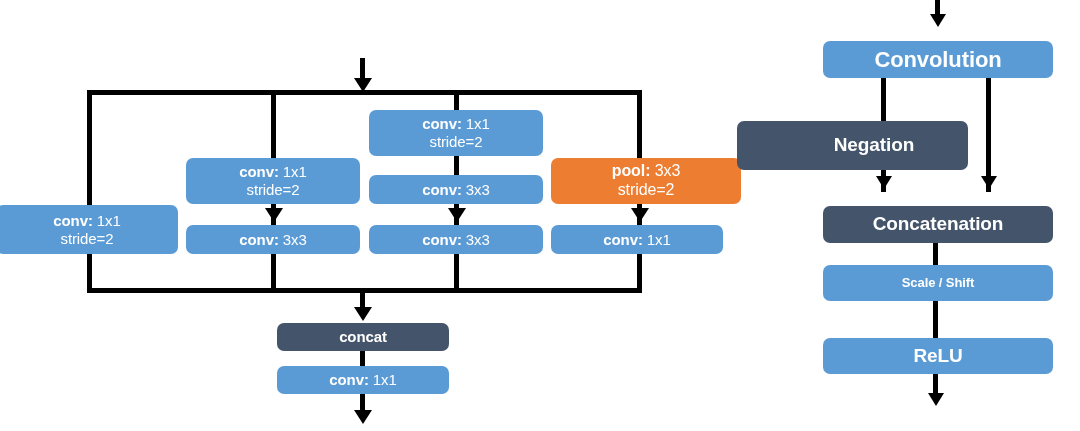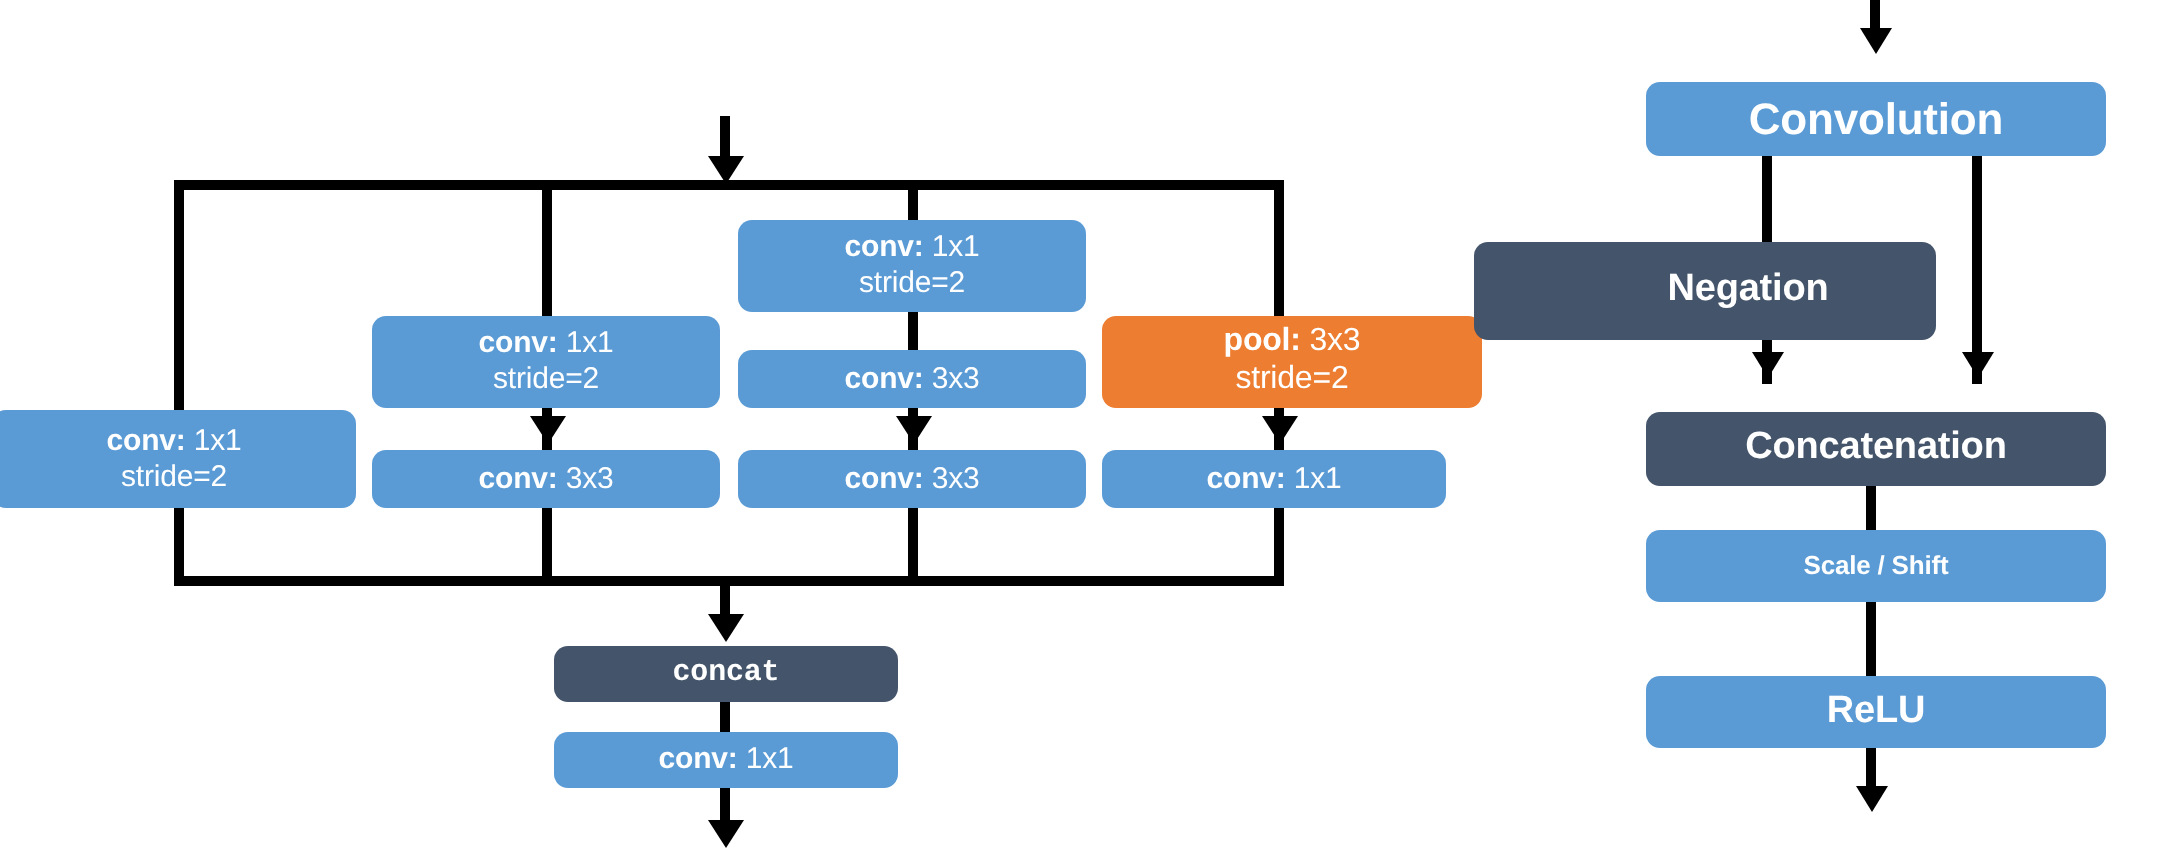--- a/index.html
+++ b/index.html
@@ -137,21 +137,21 @@
   </div>
   <div class="node blue" style="left:551px; top:225px; width:172px; height:29px; font-size:15px;">
     <span class="ln">
       <span class="kw">conv:</span><span> 1x1</span>
     </span>
   </div>
 
   <div class="line vline" style="left:360px; top:288px; height:22px;"></div>
   <div class="arrow" style="left:353.5px; top:307px;"></div>
 
-  <div class="node dark" style="left:277px; top:323px; width:172px; height:28px; font-size:15px;font-family:Liberation Mono, monospace;">
+  <div class="node dark" style="left:277px; top:323px; width:172px; height:28px; font-size:15px;">
     <span class="ln kw">concat</span>
   </div>
 
   <div class="line vline" style="left:360px; top:350px; height:16px;"></div>
 
   <div class="node blue" style="left:277px; top:366px; width:172px; height:28px; font-size:15px;">
     <span class="ln">
       <span class="kw">conv:</span><span> 1x1</span>
     </span>
   </div>

